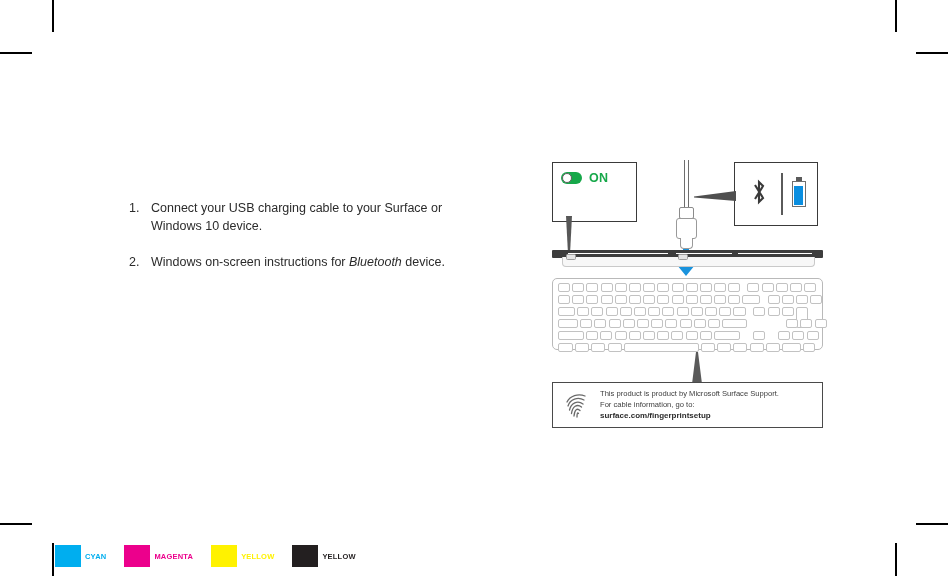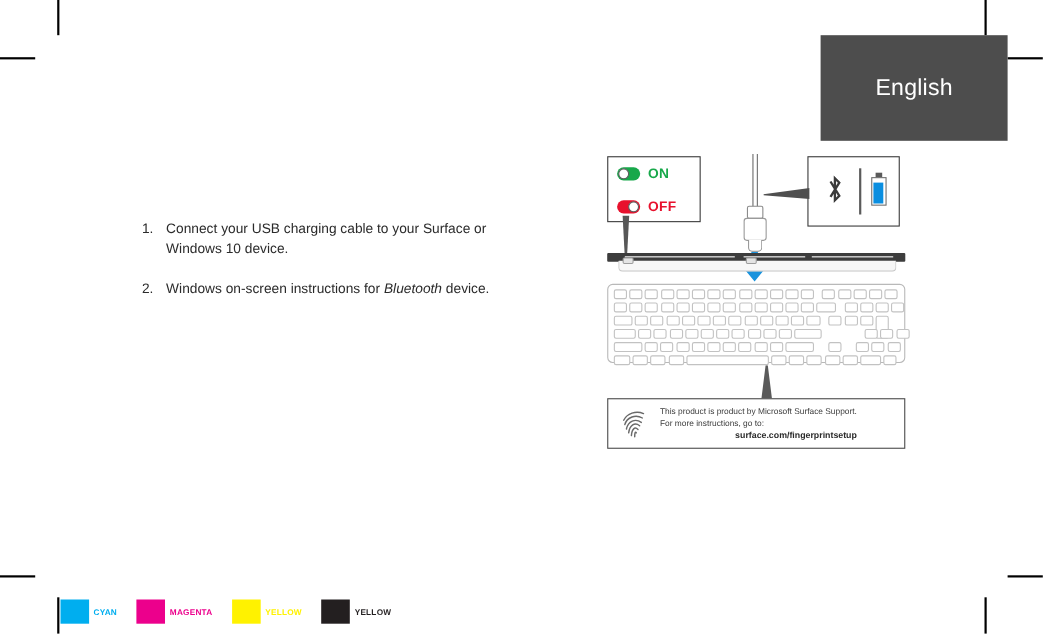--- a/index.html
+++ b/index.html
@@ -28,21 +28,21 @@
   .sec-title{
     color:#3f8ed0;font-size:17px;font-weight:400;margin:0 0 22px 0;
     letter-spacing:.1px;
   }
   .step{display:flex;margin-bottom:18px;color:#2b2b2b;font-size:12.5px;line-height:1.42;}
   .step .num{width:22px;flex:0 0 22px;}
   .step .body{flex:1;}
   .step .body i{font-style:italic;text-align:center;}
 
   
-  .illus{position:absolute;left:548px;top:134px;width:290px;height:290px;}
+  .illus{position:absolute;left:548px;top:154px;width:290px;height:290px;}
 
   .panel{position:absolute;border:1.6px solid #3a3a3a;background:#fff;box-sizing:border-box;}
 
   
   .onoff{left:4px;top:8px;width:85px;height:60px;}
   .onoff-row{display:flex;align-items:center;height:30px;padding-left:8px;box-sizing:border-box;}
   .toggle{width:21px;height:12px;border-radius:6px;position:relative;box-sizing:border-box;margin-right:7px;}
   .toggle .knob{position:absolute;top:1px;width:10px;height:10px;border-radius:50%;background:#ffffff;box-sizing:border-box;}
   .toggle.on{background:#17a84a;}
   .toggle.on .knob{left:1px;border:1.5px solid #5f5f5f;}
@@ -88,21 +88,21 @@
   .kb-row{position:absolute;left:5px;display:flex;gap:2.2px;}
   .key{height:9px;border:1px solid #c2c2c2;border-radius:2px;background:#fff;box-sizing:border-box;}
 
   
   .wedge-up{position:absolute;left:143px;top:198px;width:12px;height:32px;}
 
   
   .infobox{left:4px;top:228px;width:271px;height:46px;display:flex;align-items:center;padding:0 10px;box-sizing:border-box;border:1.4px solid #4a4a4a;}
   .fp-icon{width:28px;flex:0 0 28px;margin-right:9px;display:flex;align-items:center;justify-content:center;}
   .info-text{font-size:7.6px;color:#3d3d3d;line-height:1.5;}
-  .info-text .url{font-weight:bold;color:#2b2b2b;font-size:8px;text-align:right;}
+  .info-text .url{font-weight:bold;color:#2b2b2b;font-size:8px;}
 
   
   .colorbar{position:absolute;left:55px;top:545px;display:flex;align-items:center;}
   .swatch-group{display:flex;align-items:center;margin-right:18px;}
   .swatch{width:26px;height:22px;}
   .swatch-label{font-size:7.5px;font-weight:bold;margin-left:4px;letter-spacing:.2px;}
 </style>
 </head>
 <body>
 
@@ -110,23 +110,20 @@
 
   <div class="crop v" style="left:52px;top:0;height:32px;"></div>
   <div class="crop h" style="left:0;top:52px;width:32px;"></div>
   <div class="crop v" style="left:895px;top:0;height:32px;"></div>
   <div class="crop h" style="left:916px;top:52px;width:32px;"></div>
   <div class="crop h" style="left:0;top:523px;width:32px;"></div>
   <div class="crop v" style="left:52px;top:543px;height:33px;"></div>
   <div class="crop h" style="left:916px;top:523px;width:32px;"></div>
   <div class="crop v" style="left:895px;top:543px;height:33px;"></div>
 
-  <div class="lang-box">
-    <span class="lang-label">English</span>
-  </div>
 
   <div class="txt-col">
 
     <div class="step">
       <div class="num">1.</div>
       <div class="body"><span>Connect your USB charging cable to your Surface or Windows 10 device.</span></div>
     </div>
 
     <div class="step">
       <div class="num">2.</div>
@@ -135,26 +132,20 @@
   </div>
 
   <div class="illus">
 
     <div class="panel onoff">
       <div class="onoff-row">
         <span class="toggle on">
             <span class="knob"></span>
           </span>
         <span class="onoff-lbl on">ON</span>
-      </div>
-      <div class="onoff-row">
-        <span class="toggle off">
-            <span class="knob"></span>
-          </span>
-        <span class="onoff-lbl off">OFF</span>
       </div>
     </div>
 
     <svg class="wedge-down" viewBox="0 0 14 38">
       <polygon points="4,0 10,0 8,38 6,38" fill="#575757"></polygon>
     </svg>
 
     <div class="panel btpanel">
       <div class="bt-glyph">
         <svg width="16" height="26" viewBox="0 0 16 26">
@@ -318,21 +309,21 @@
             <path d="M4 15 C6 8, 14 5.5, 20 9"></path>
             <path d="M5.5 19 C7 12, 13.5 9, 19 13"></path>
             <path d="M7.5 22.5 C8.5 15.5, 13 12.5, 17.5 16"></path>
             <path d="M10 25 C10.5 19, 13 16.5, 16 19.5"></path>
             <path d="M13 26 C13 22.5, 13.5 21, 14.5 22.5"></path>
           </g>
         </svg>
       </div>
       <div class="info-text">
         <div>This product is product by Microsoft Surface Support.</div>
-        <div>For more instructions, go to:</div>
+        <div>For cable information, go to:</div>
         <div class="url">surface.com/fingerprintsetup</div>
       </div>
     </div>
 
   </div>
 
   <div class="colorbar">
     <div class="swatch-group">
       <span class="swatch" style="background:#00AEEF"></span>
       <span class="swatch-label" style="color:#00AEEF">CYAN</span>

